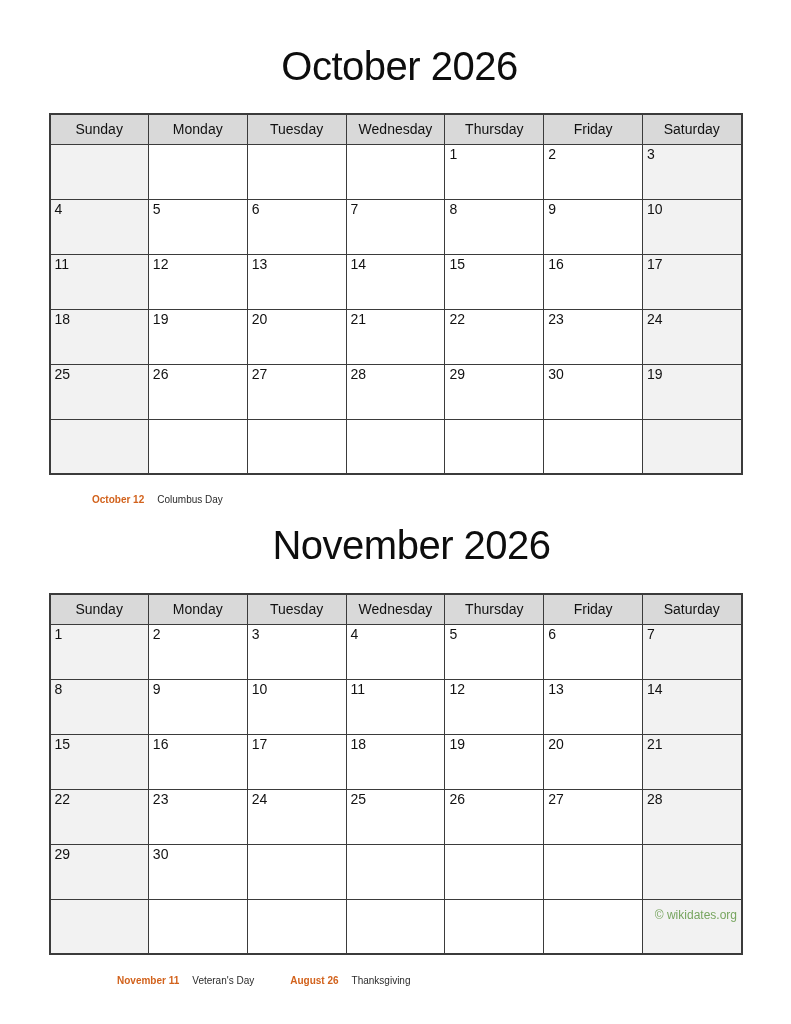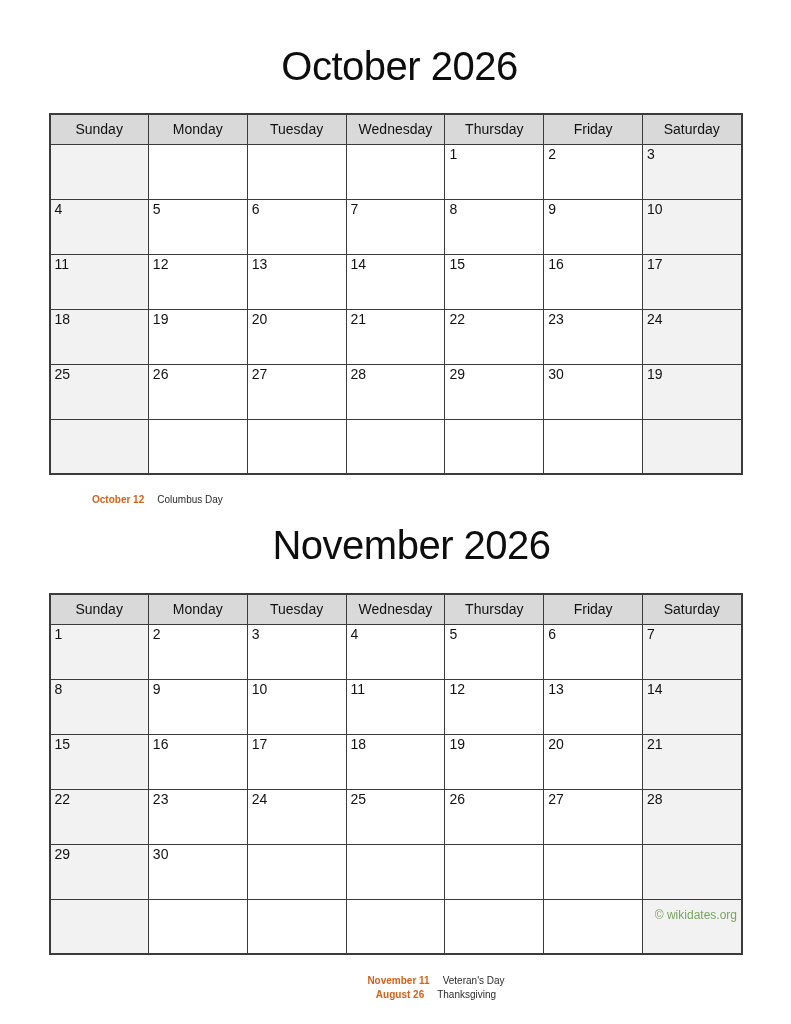--- a/index.html
+++ b/index.html
@@ -56,21 +56,21 @@
   }
   table.calendar td.weekend { background: #f2f2f2; }
 
   .holidays {
     display: flex;
     align-items: center;
     font-size: 10px;
     line-height: 14px;
   }
   .month:nth-child(1) .holidays { margin-top: 18px; padding-left: 92px; }
-  .month:nth-child(2) .holidays { margin-top: 19px; padding-left: 117px; flex-direction: column; }
+  .month:nth-child(2) .holidays { margin-top: 19px; padding-left: 117px; }
   .holiday { margin-right: 36px; white-space: nowrap; }
   .holiday-date { color: #d2621c; font-weight: 700; margin-right: 13px; }
   .holiday-name { color: #2b2b2b; }
 
   .copyright {
     position: absolute;
     top: 908px;
     right: 54px;
     font-size: 12px;
     line-height: 14px;

